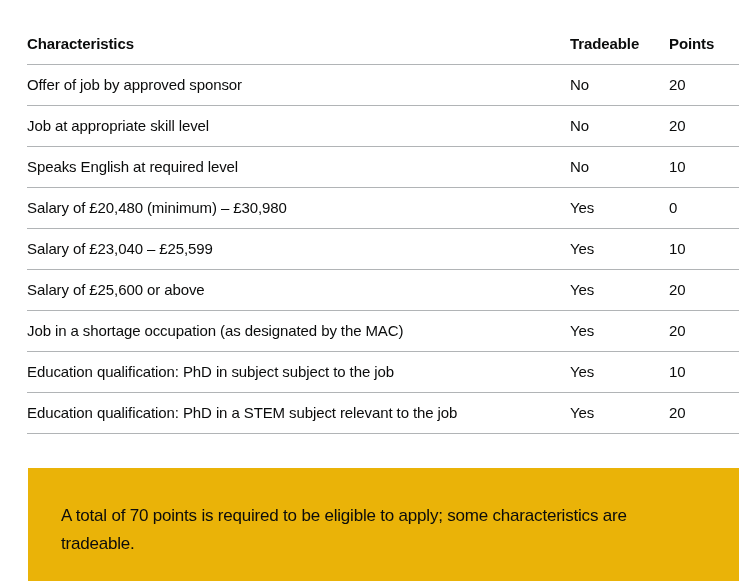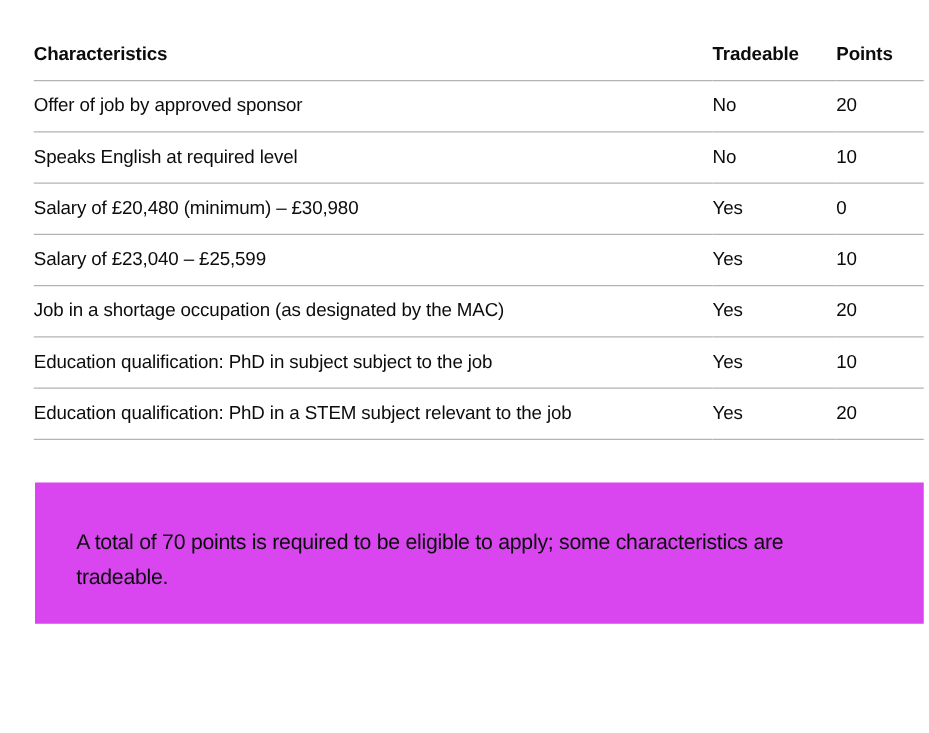--- a/index.html
+++ b/index.html
@@ -40,21 +40,21 @@
     padding: 12px 10px 12px 0;
     border-bottom: 1px solid #b1b4b6;
     color: #0b0c0c;
     white-space: nowrap;
     overflow: hidden;
   }
   .note-panel {
     margin: 34px 0 0 16px;
     width: 712px;
     height: 113px;
-    background: #d946ef;
+    background: #eab308;
     padding: 30px 30px 0 29px;
   }
   .note-panel p {
     font-size: 17px;
     line-height: 28px;
     letter-spacing: -0.2px;
     color: #0b0c0c;
     max-width: 650px;
   }
 </style>
@@ -76,33 +76,43 @@
         <th>Points</th>
       </tr>
     </thead>
     <tbody>
       <tr>
         <td>Offer of job by approved sponsor</td>
         <td>No</td>
         <td>20</td>
       </tr>
       <tr>
+        <td>Job at appropriate skill level</td>
+        <td>No</td>
+        <td>20</td>
+      </tr>
+      <tr>
         <td>Speaks English at required level</td>
         <td>No</td>
         <td>10</td>
       </tr>
       <tr>
         <td>Salary of £20,480 (minimum) – £30,980</td>
         <td>Yes</td>
         <td>0</td>
       </tr>
       <tr>
         <td>Salary of £23,040 – £25,599</td>
         <td>Yes</td>
         <td>10</td>
+      </tr>
+      <tr>
+        <td>Salary of £25,600 or above</td>
+        <td>Yes</td>
+        <td>20</td>
       </tr>
       <tr>
         <td>Job in a shortage occupation (as designated by the MAC)</td>
         <td>Yes</td>
         <td>20</td>
       </tr>
       <tr>
         <td>Education qualification: PhD in subject subject to the job</td>
         <td>Yes</td>
         <td>10</td>

